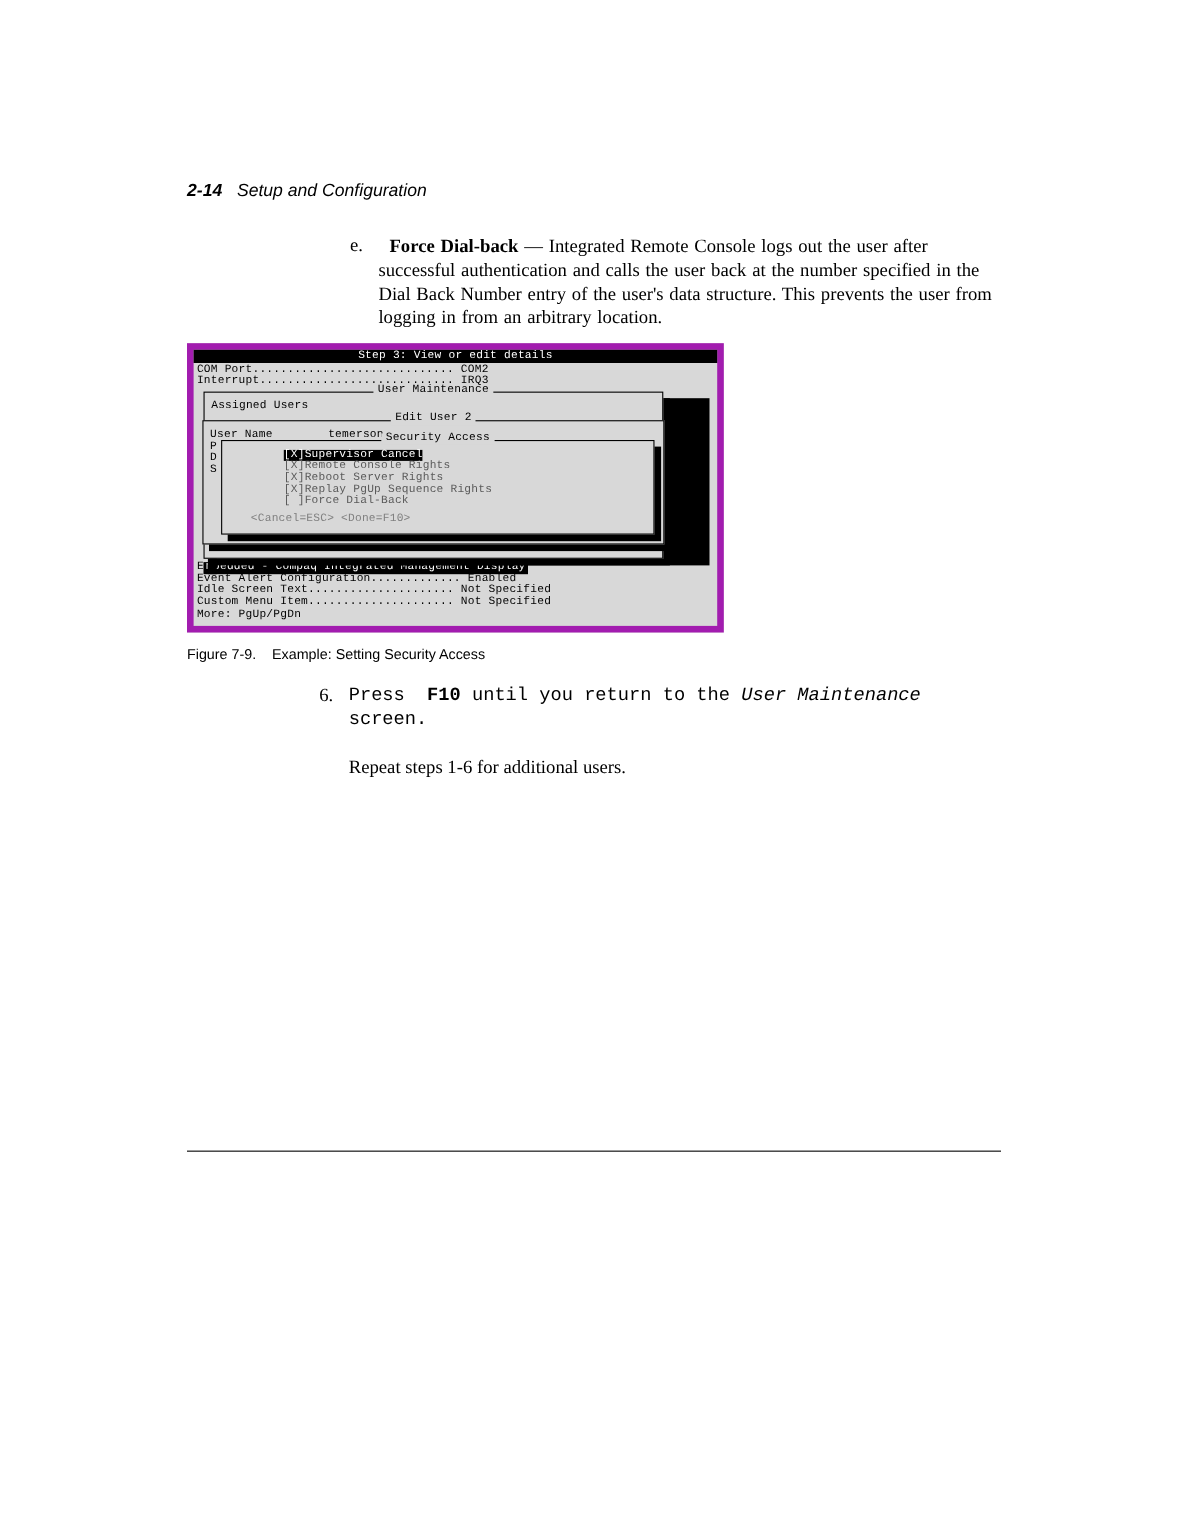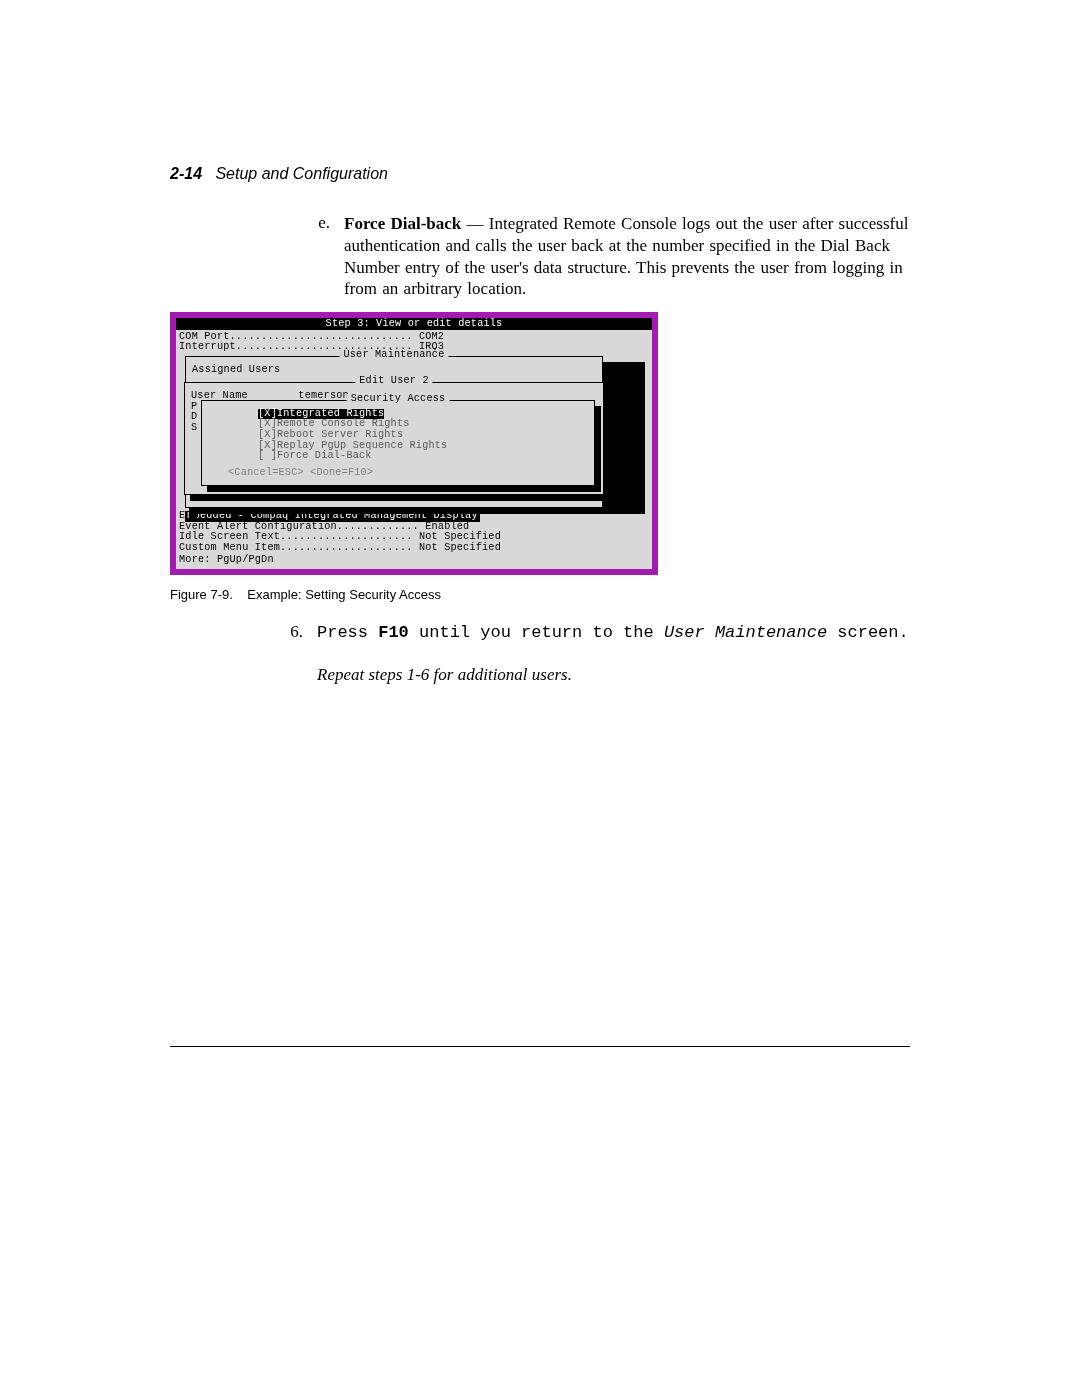--- a/index.html
+++ b/index.html
@@ -37,21 +37,21 @@
   .list-e .marker {
     width: 20px;
     flex: none;
     text-align: right;
   }
   .list-e .text {
     flex: 1;
     line-height: 1.28;
     word-spacing: 1px;
   }
-  .b { font-weight: bold; }
+  .b { font-weight: bold; margin-left: 10px; }
   .i { font-style: italic; }
 
   
   .figure-wrap {
     margin-left: 0;
     margin-top: 6px;
   }
   .terminal {
     width: 470px;
     background: #d8d8d8;
@@ -159,21 +159,20 @@
     display:flex;
     gap:14px;
     margin-top:6px;
     margin-bottom:20px;
   }
   .step6 .num { width:18px; text-align:right; flex:none; }
   .step6 .txt { flex:1; line-height:1.3;font-family:Liberation Mono, monospace; }
   .repeat {
     margin-top: 20px;
     line-height:1.3;
-    font-style:italic;
   }
   .footer-rule {
     position:absolute;
     left:170px;
     right:170px;
     bottom:350px;
     border-top:1px solid #000;
   }
 </style>
 </head>
@@ -210,21 +209,21 @@
             <div class="panel-legend">Edit User 2</div>
             <div class="panel-inner">
               <div class="t-line">User Name        temerson</div>
               <div class="t-line">P</div>
               <div class="t-line">D</div>
               <div class="t-line">S</div>
 
               <div class="panel sec-panel" style="margin-top:-34px; margin-left:10px; margin-right:2px;">
                 <div class="panel-legend">Security Access</div>
                 <div class="panel-inner rights-list">
-                  <div><span class="rights-row hi">[X]Integrated Rights</span></div>
+                  <div><span class="rights-row hi">[X]Supervisor Cancel</span></div>
                   <div class="rights-row">[X]Remote Console Rights</div>
                   <div class="rights-row">[X]Reboot Server Rights</div>
                   <div class="rights-row">[X]Replay PgUp Sequence Rights</div>
                   <div class="rights-row">[ ]Force Dial-Back</div>
                 </div>
                 <div class="actions">&lt;Cancel=ESC&gt;  &lt;Done=F10&gt;</div>
               </div>
             </div>
             <span class="side-peek-right pk1">ings</span>
             <span class="side-peek-right pk2">tion</span>

